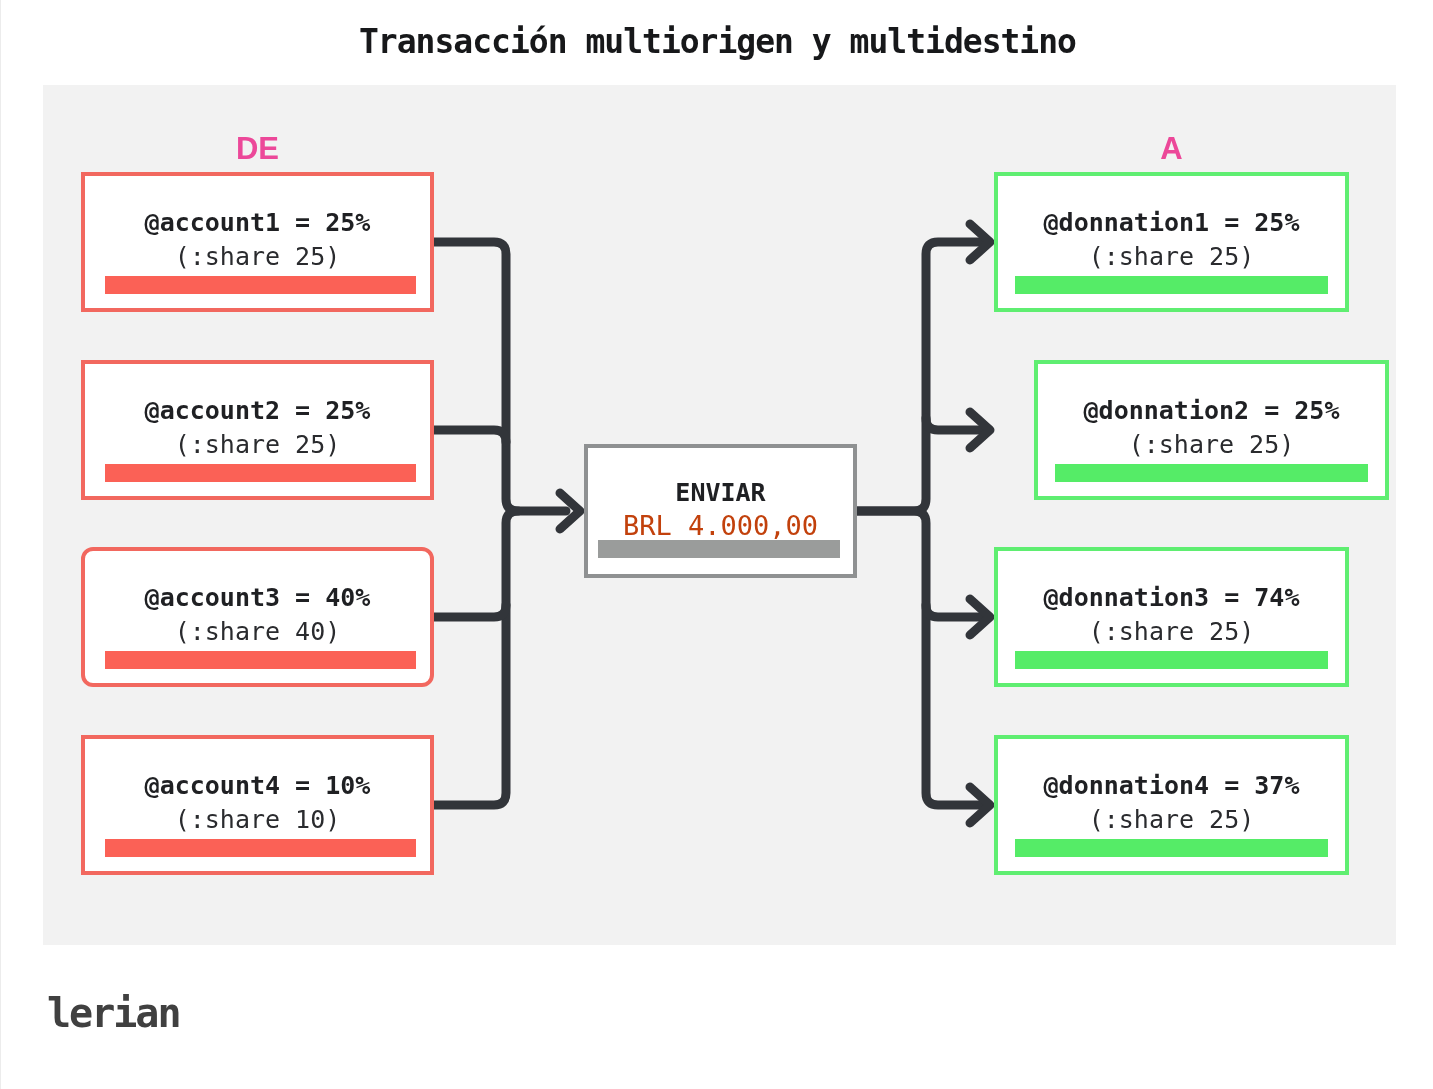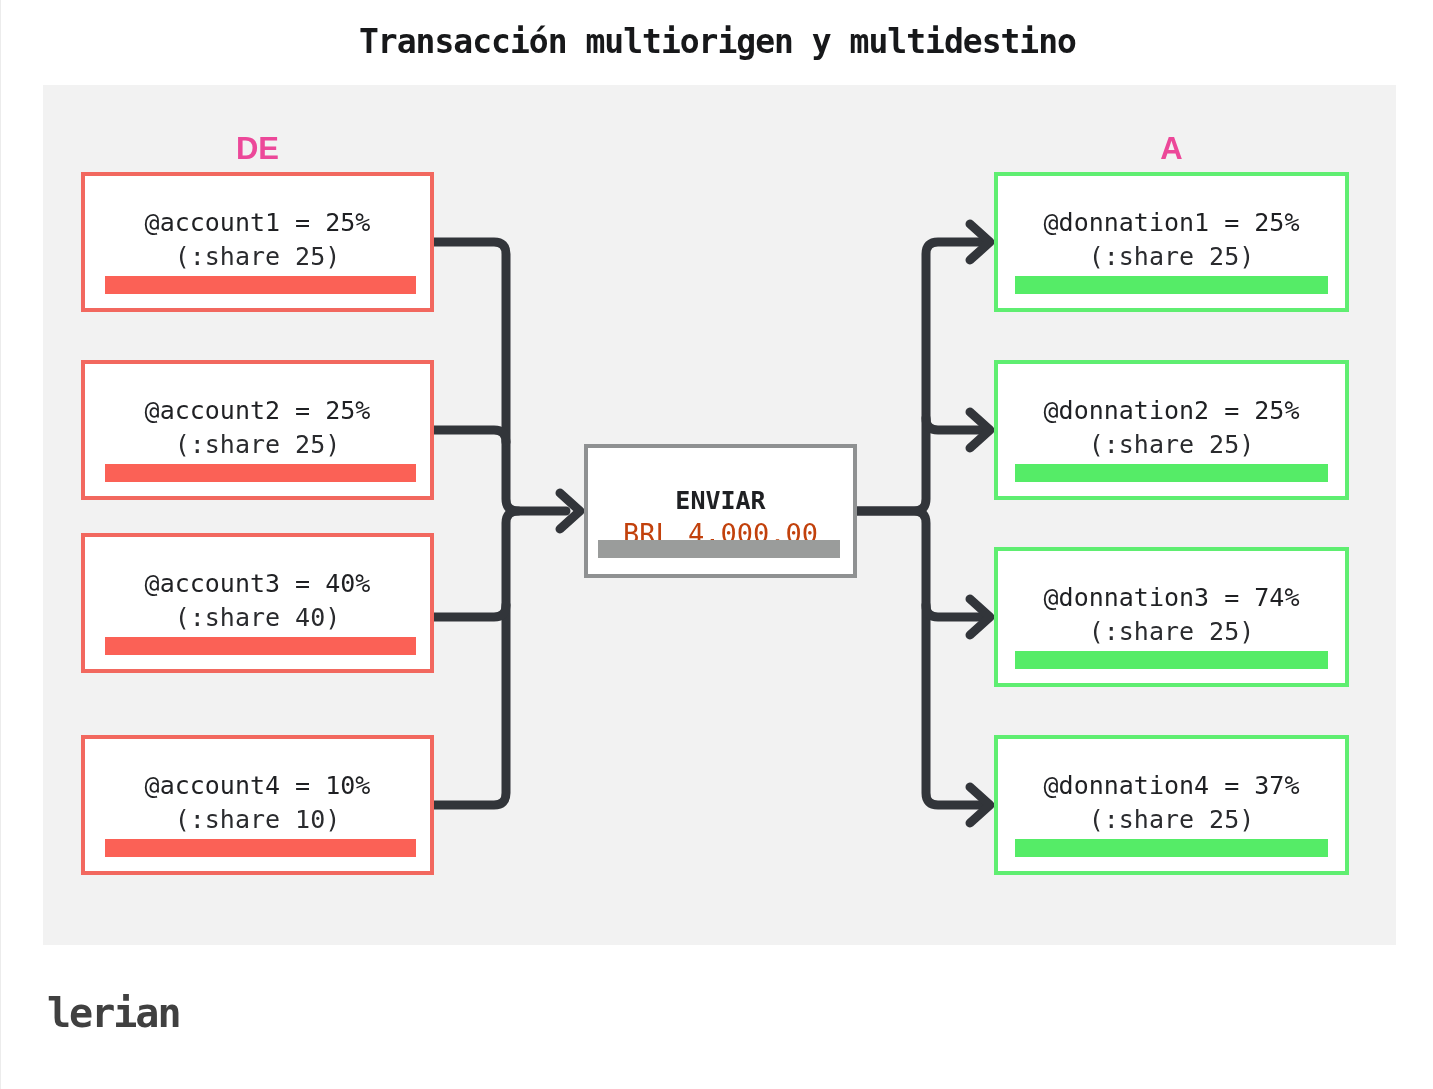--- a/index.html
+++ b/index.html
@@ -20,33 +20,33 @@
     position:absolute;text-align:center;font-family:"Liberation Sans",sans-serif;
     font-size:31px;font-weight:bold;color:#ec4899;
   }
   .col-label.de{left:80px;top:131px;width:353px;}
   .col-label.a{left:993px;top:131px;width:355px;}
   .node{
     position:absolute;background:#ffffff;box-sizing:border-box;
     display:flex;flex-direction:column;align-items:center;
     padding-top:30px;
   }
-  .node .line1{font-size:25px;font-weight:normal;color:#1f2023;line-height:34px;}
+  .node .line1{font-size:25px;font-weight:bold;color:#1f2023;line-height:34px;}
   .node .line2{font-size:25px;color:#2a2b2e;line-height:34px;text-align:right;}
   .node .bar{position:absolute;height:18px;bottom:14px;left:20px;right:14px;}
   .src{left:80px;width:353px;height:140px;border:4px solid #f2685f;}
   .src .bar{background:#fb6156;}
   .dst{left:993px;width:355px;height:140px;border:4px solid #5fee71;}
   .dst .bar{background:#55ec67;left:17px;right:17px;}
-  .src.b1{top:172px;} .src.b2{top:360px;} .src.b3{top:533px;} .src.b4{top:735px;}
-  .dst.b1{top:172px;} .dst.b2{top:360px;} .dst.b3{top:547px;} .dst.b4{top:735px;}
+  .src.b1{top:172px;} .src.b2{top:360px;} .src.b3{top:547px;border-radius:12px;} .src.b4{top:735px;}
+  .dst.b1{top:172px;} .dst.b2{top:360px;margin-left:40px;} .dst.b3{top:547px;} .dst.b4{top:735px;}
   .center-node{
     position:absolute;left:583px;top:444px;width:273px;height:134px;
     background:#ffffff;border:4px solid #8f9192;box-sizing:border-box;
-    display:flex;flex-direction:column;align-items:center;padding-top:36px;
+    display:flex;flex-direction:column;align-items:center;padding-top:28px;
   }
   .center-node .line1{font-size:25px;font-weight:bold;color:#1f2023;line-height:33px;}
   .center-node .line2{font-size:27px;color:#c2410c;line-height:34px;}
   .center-node .bar{position:absolute;height:18px;bottom:16px;left:10px;right:13px;background:#9a9c9b;}
   svg.wires{position:absolute;left:0;top:0;width:1433px;height:1089px;pointer-events:none;}
   svg.wires path, svg.wires polyline{
     fill:none;stroke:#32353a;stroke-width:9;stroke-linecap:round;stroke-linejoin:round;
   }
   .logo{
     position:absolute;left:46px;top:990px;font-size:40px;font-weight:bold;

